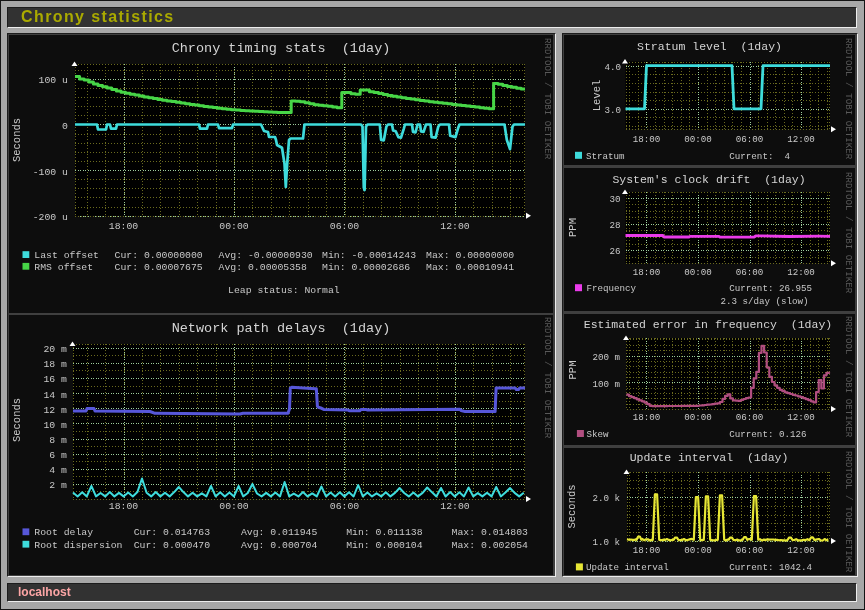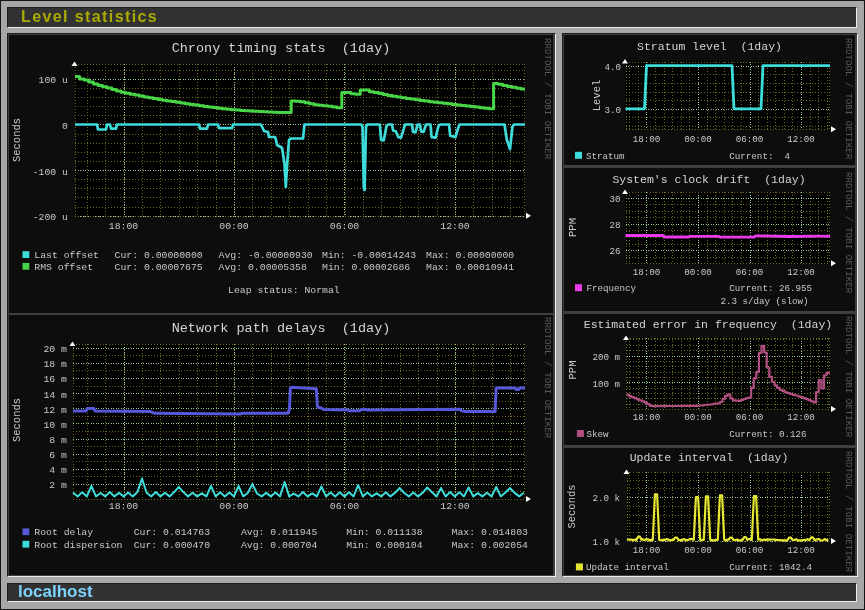--- a/index.html
+++ b/index.html
@@ -2,32 +2,32 @@
 <html><head><meta charset="utf-8">
 <style>
 html,body{margin:0;padding:0;width:865px;height:610px;overflow:hidden;}
 body{background:#a7a7a7;position:relative;font-family:"Liberation Sans",sans-serif;}
 .edge{position:absolute;left:0;top:0;width:863px;height:608px;border:1px solid #141414;}
 .titlebar{position:absolute;left:7px;top:7px;width:848px;height:19px;background:#323232;
 border-top:1px solid #1c1c1c;border-left:1px solid #1c1c1c;border-right:1px solid #ededed;border-bottom:1px solid #ededed;}
 .titlebar span{position:absolute;left:13px;top:-1px;font-size:16px;font-weight:bold;color:#aaaa00;line-height:20px;letter-spacing:1.4px;}
 .statusbar{position:absolute;left:7px;top:583px;width:848px;height:17px;background:#323232;
 border-top:1px solid #1c1c1c;border-left:1px solid #1c1c1c;border-right:1px solid #ededed;border-bottom:1px solid #ededed;}
-.statusbar span{position:absolute;left:10px;top:-2px;font-size:17px;font-weight:bold;color:#7dd3fc;line-height:20px;}
+.statusbar span{position:absolute;left:10px;top:-2px;font-size:12px;font-weight:bold;color:#fca5a5;line-height:20px;}
 .lpanel{position:absolute;left:7px;top:33px;width:547px;height:542px;background:#3f3f3f;
 border-top:1px solid #1c1c1c;border-left:1px solid #1c1c1c;border-right:1px solid #ededed;border-bottom:1px solid #ededed;}
 .rpanel{position:absolute;left:562px;top:33px;width:294px;height:542px;background:#3f3f3f;
 border-top:1px solid #1c1c1c;border-left:1px solid #1c1c1c;border-right:1px solid #ededed;border-bottom:1px solid #ededed;}
 .cell{position:absolute;background:#0d0d0d;}
 svg{position:absolute;left:0;top:0;}
 </style></head>
 <body>
 <div class="edge"></div>
 <div class="titlebar">
-    <span>Level statistics</span>
+    <span>Chrony statistics</span>
   </div>
 <div class="lpanel">
   <div class="cell" style="left:1px;top:1px;width:544px;height:278px;"></div>
   <div class="cell" style="left:1px;top:281px;width:544px;height:260px;"></div>
 </div>
 <div class="rpanel">
   <div class="cell" style="left:1px;top:1px;width:291px;height:130px;"></div>
   <div class="cell" style="left:1px;top:134px;width:291px;height:143px;"></div>
   <div class="cell" style="left:1px;top:280px;width:291px;height:131px;"></div>
   <div class="cell" style="left:1px;top:414px;width:291px;height:127px;"></div>

